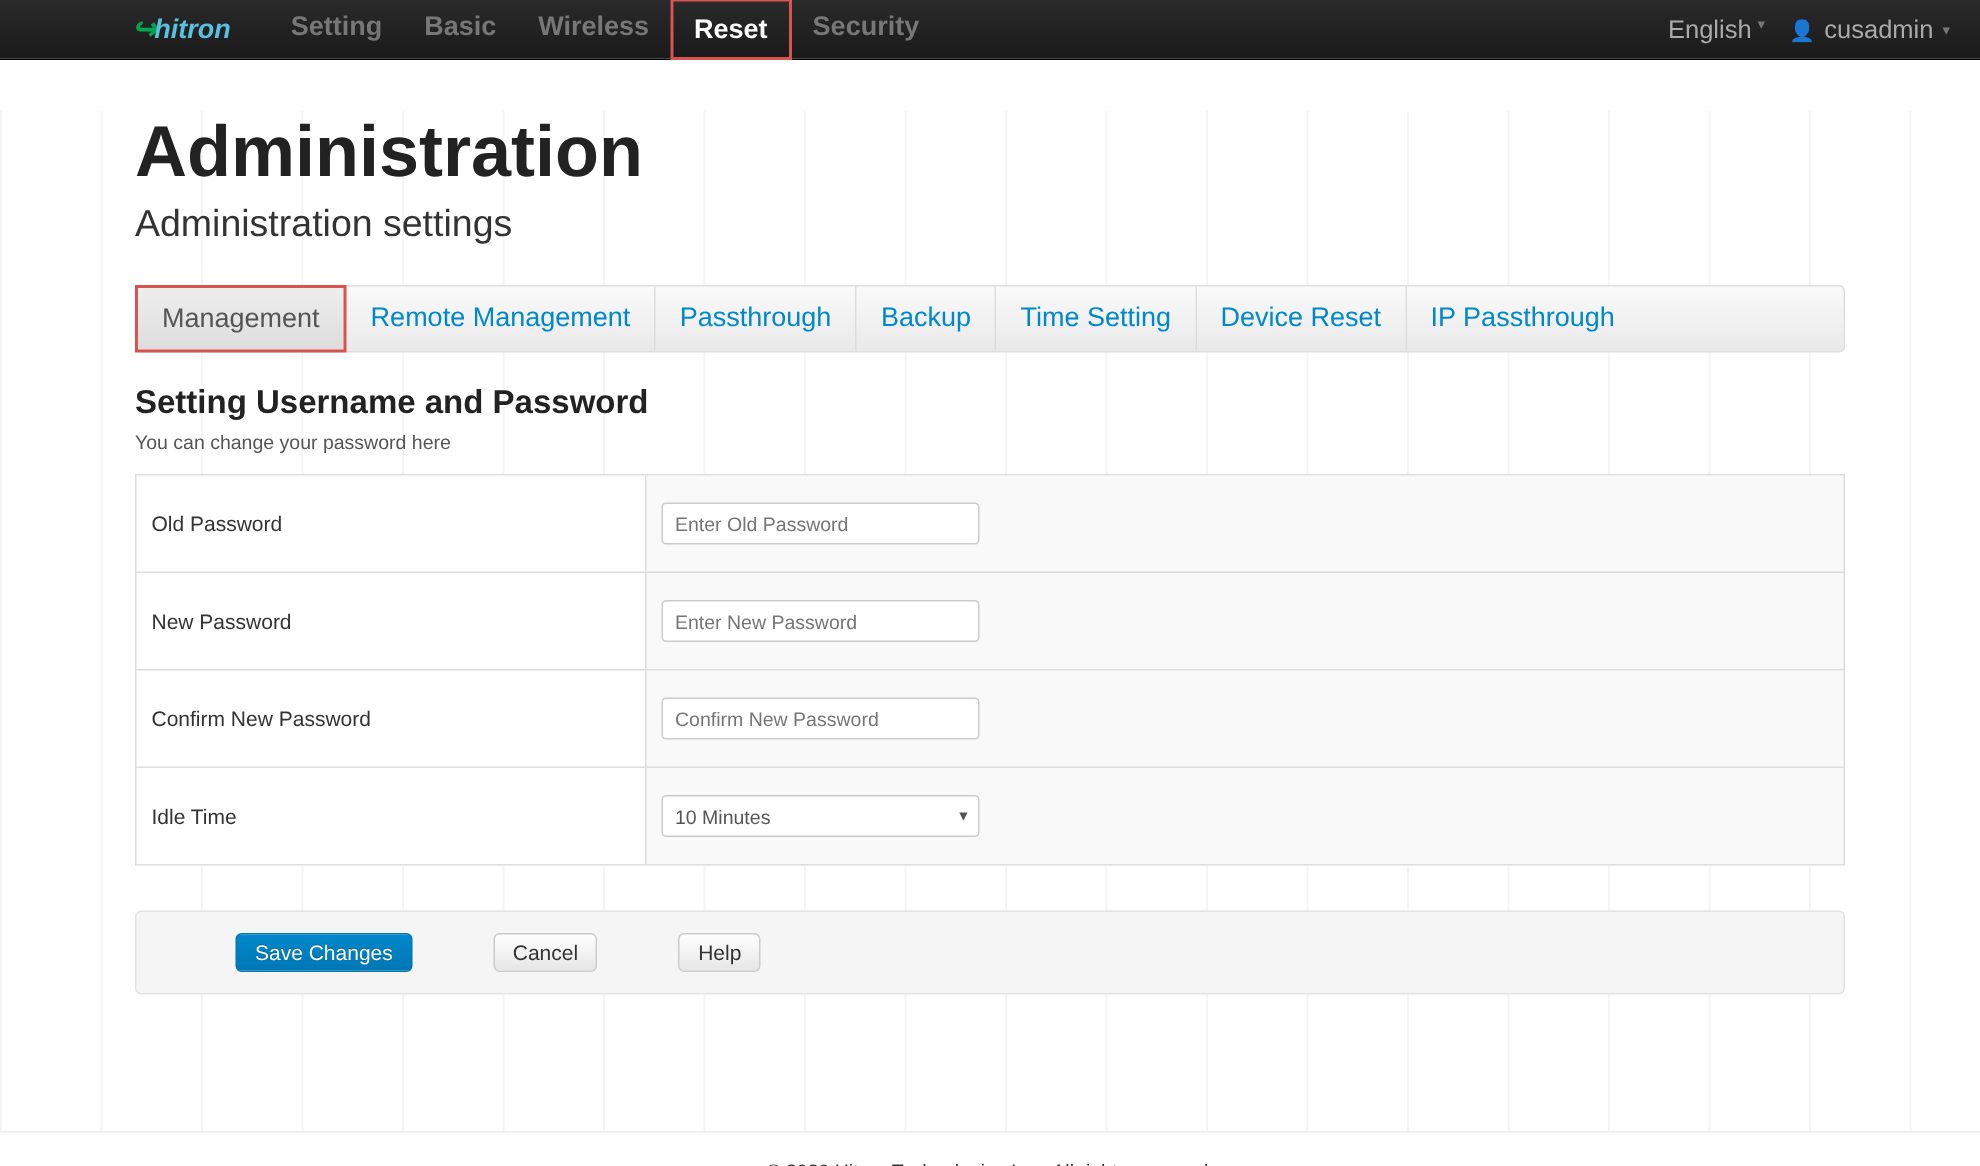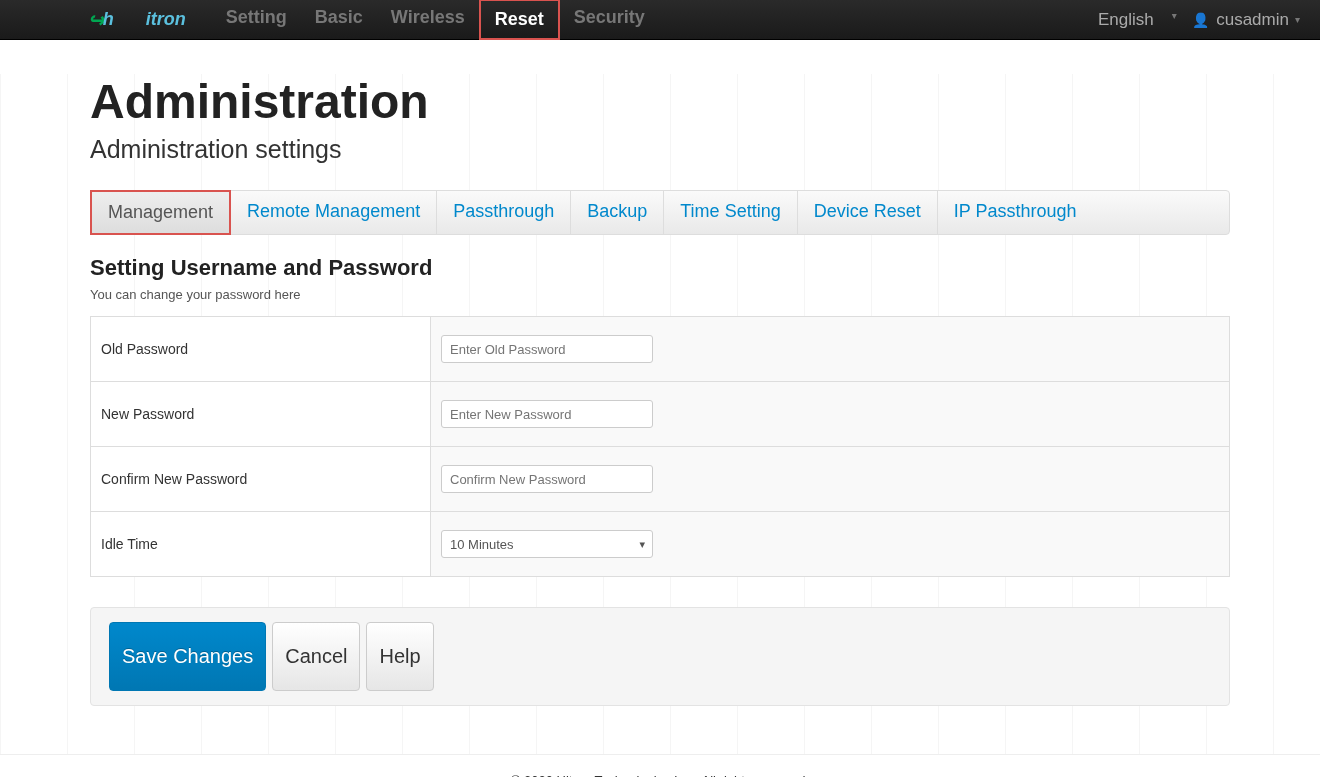--- a/index.html
+++ b/index.html
@@ -10,35 +10,35 @@
   background: linear-gradient(to bottom, #2a2a2a, #1a1a1a);
   height: 40px;
   display: flex;
   align-items: center;
   padding: 0 20px 0 88px;
   border-bottom: 1px solid #000;
 }
 .logo { display: flex; align-items: center; font-weight: bold; font-size: 18px; font-style: italic; margin-right: 26px; }
 .logo-swoosh { color: #00a651; margin-right: -2px; font-size: 20px; }
 .logo-h { color: #5bc0de; }
-.logo-rest { color: #5bc0de; margin-left: 32px; }
+.logo-rest { color: #5bc0de; }
 .nav-items { display: flex; gap: 0; }
 .nav-item {
   color: #777;
   font-size: 18px;
   font-weight: bold;
   padding: 8px 14px;
   cursor: pointer;
 }
 .nav-item.active {
   color: #fff;
   border: 2px solid #d9534f;
 }
 .nav-right { margin-left: auto; display: flex; align-items: center; gap: 16px; }
-.lang { color: #aaa; font-size: 17px; display:flex; align-items:flex-start; gap:18px; cursor:pointer;}
+.lang { color: #aaa; font-size: 17px; display:flex; align-items:flex-start; gap:4px; cursor:pointer;}
 .user { color: #aaa; font-size: 17px; display:flex; align-items:center; gap:6px; cursor:pointer;}
 .caret { font-size: 10px; color:#777; }
 .user-icon { font-size:14px; }
 
 
 .content-wrap {
   background-image:
     linear-gradient(to right, rgba(0,0,0,0.04) 1px, transparent 1px);
   background-size: 67px 100%;
   background-position: 0 0;
@@ -108,27 +108,28 @@
 .buttons-bar {
   margin-top: 30px;
   background: #f5f5f5;
   border: 1px solid #e3e3e3;
   border-radius: 4px;
   padding: 14px 18px;
   display: flex;
   gap: 6px;
 }
 .btn {
-  padding: 22px 12px;
+  padding: 4px 12px;
   border-radius: 4px;
-  font-size: 20px;
+  font-size: 14px;
   cursor: pointer;
   border: 1px solid #ccc;
   background: linear-gradient(to bottom, #fff, #e6e6e6);
   color: #333;
+  margin-left: 48px;
 }
 .btn-primary {
   background: linear-gradient(to bottom, #08c, #0077b3);
   border: 1px solid #0077b3;
   color: #fff;
   text-shadow: 0 -1px 0 rgba(0,0,0,.25);
 }
 
 
 .footer {

